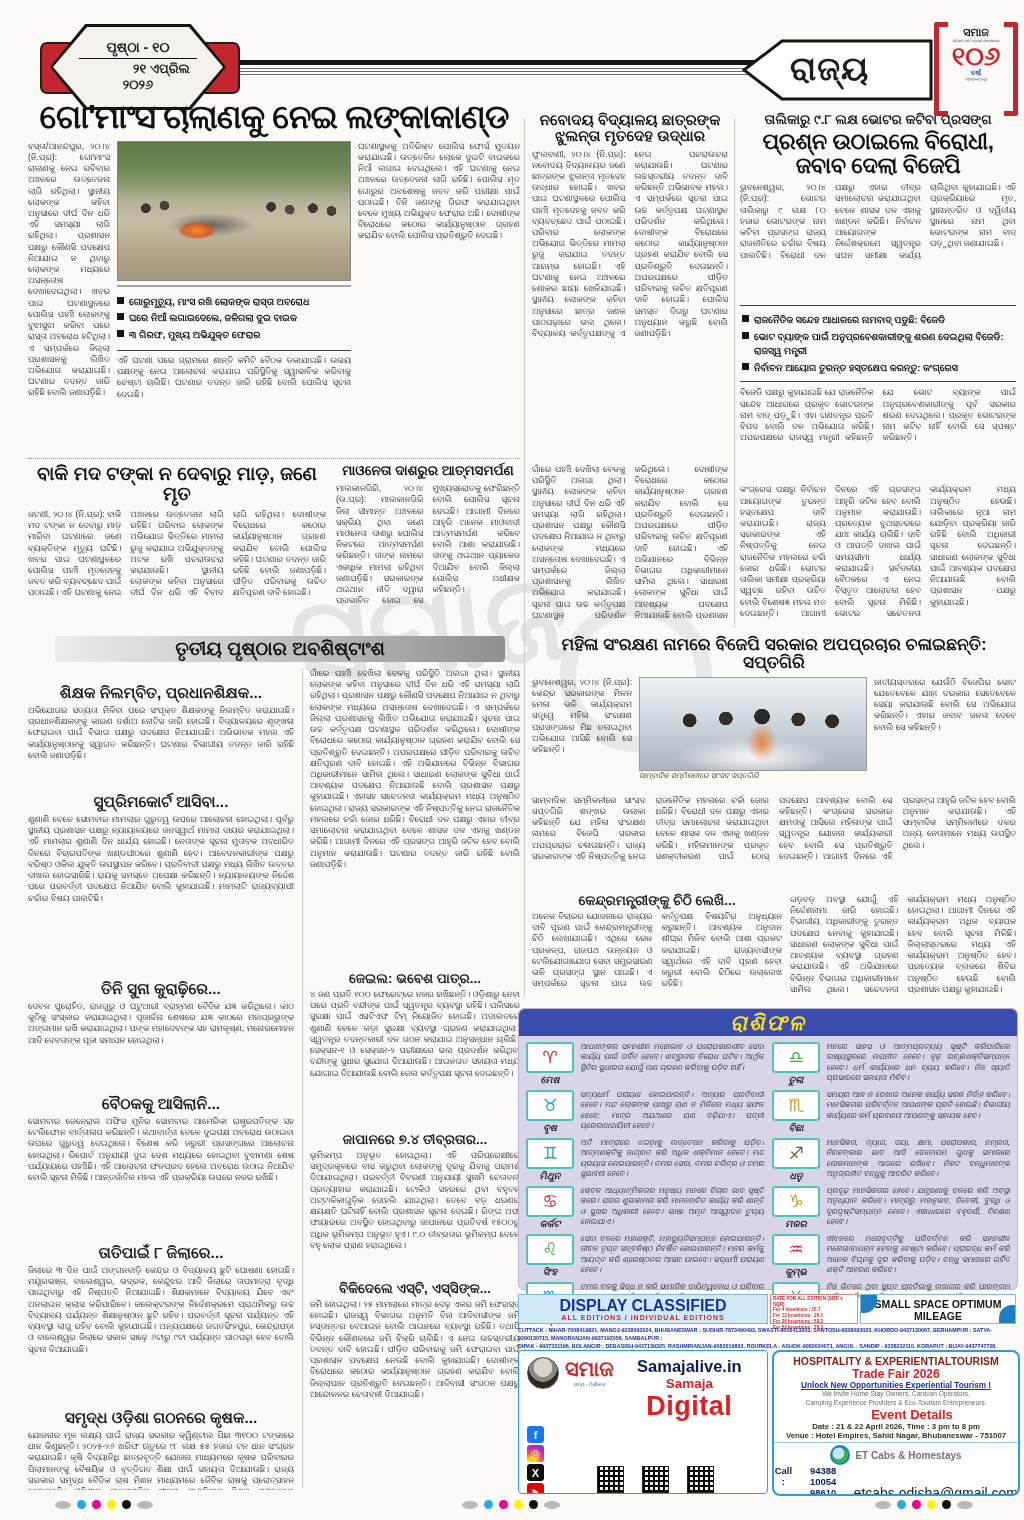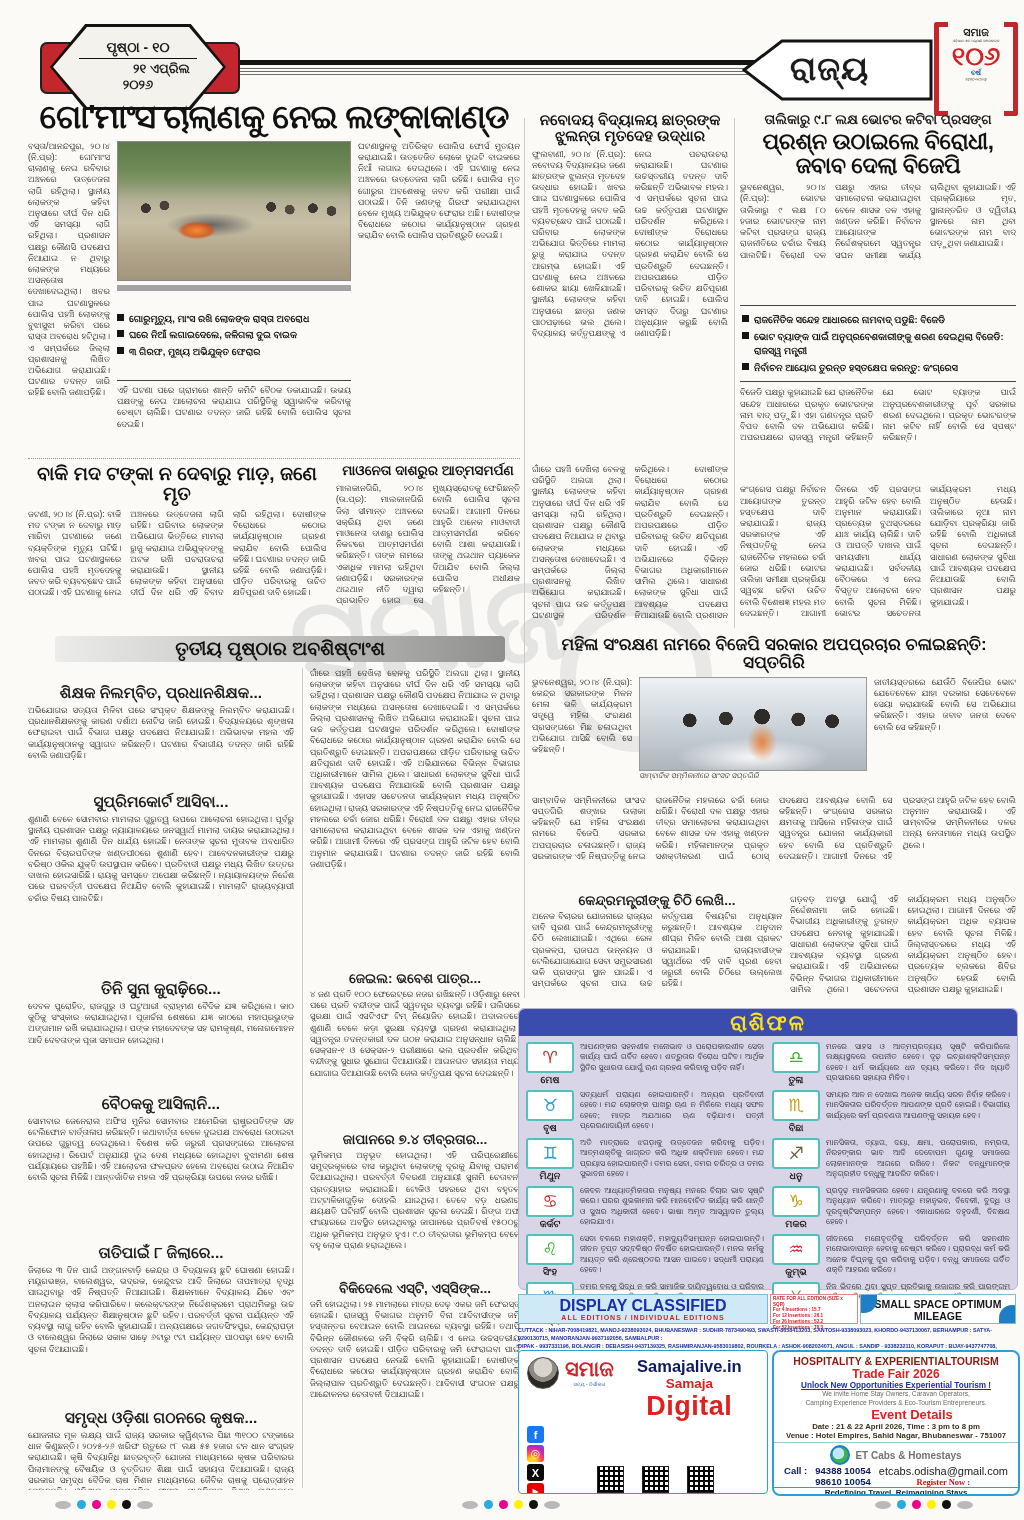--- a/index.html
+++ b/index.html
@@ -105,21 +105,21 @@
   .qr-lab{font-size:4.8px;color:#333;text-align:center;}
   .tf-box{background:#fff;border:2px solid #2aa0d8;border-radius:8px;overflow:hidden;text-align:center;}
   .tf-t1{color:#8c1a12;font-weight:bold;font-size:10.5px;}
   .tf-t2{color:#e01f1f;font-weight:bold;font-size:12px;}
   .tf-t3{color:#1b2fa8;font-weight:bold;font-size:8.2px;text-decoration:underline;}
   .tf-small{color:#6b6b60;font-size:6.6px;line-height:1.3;}
   .tf-ev{color:#e01f1f;font-weight:bold;font-size:13px;padding-left:32px;}
   .tf-line{color:#3a2f1a;font-weight:bold;font-size:7.8px;}
   .tf-et{color:#737373;font-weight:bold;font-size:10px;}
   .tf-call{color:#0d1b5e;font-weight:bold;font-size:9.5px;}
-  .tf-mail{color:#222;font-size:11px;}
+  .tf-mail{color:#222;font-size:14px;margin-top:20px;}
   .tf-reg{color:#c41212;font-size:8.5px;font-weight:bold;font-family:"Liberation Serif",serif;}
   .tf-bottom{border-top:1.5px solid #2aa0d8;font-size:8px;color:#123;font-weight:bold;}
   .globe{width:16px;height:16px;border-radius:50%;border:2px solid #1f7fc4;
     background:radial-gradient(circle at 40% 40%,#bfe8ff 0 40%,#39b54a 45% 70%,#1f7fc4 75% 100%);}
   
   .regset{display:flex;align-items:center;gap:6px;}
   .regdot{width:9px;height:9px;border-radius:50%;}
   .regoval{width:16px;height:8px;border-radius:50%;background:#b9b9b9;}
 </style>
 </head>
@@ -162,21 +162,21 @@
 <div class="vr" style="left:524px;top:118px;height:880px;"></div>
 <div class="vr" style="left:734px;top:118px;height:510px;"></div>
 <div class="vr" style="left:302px;top:668px;height:820px;"></div>
 
 <div class="abs" style="left:28px;top:100px;width:492px;height:348px;">
   <div class="hd h-xl">ଗୋ'ମାଂସ ଚାଲାଣକୁ ନେଇ ଲଙ୍କାକାଣ୍ଡ</div>
   <div style="display:flex;gap:7px;margin-top:6px;">
     <div class="body" style="flex:0 0 82px;height:296px;">ବସ୍ତା/ଆନନ୍ଦପୁର, ୨୦।୪ (ନି.ପ୍ର): ଗୋ'ମାଂସ ଚାଲାଣକୁ ନେଇ ରବିବାର ଅଞ୍ଚଳରେ ଉତ୍ତେଜନା ଲାଗି ରହିଥିଲା। ସ୍ଥାନୀୟ ଲୋକଙ୍କ କହିବା ଅନୁସାରେ ଦୀର୍ଘ ଦିନ ଧରି ଏହି ସମସ୍ୟା ଲାଗି ରହିଥିଲା। ପ୍ରଶାସନ ପକ୍ଷରୁ କୌଣସି ପଦକ୍ଷେପ ନିଆଯାଇ ନ ଥିବାରୁ ଲୋକଙ୍କ ମଧ୍ୟରେ ଅସନ୍ତୋଷ ଦେଖାଦେଇଥିଲା। ଖବର ପାଇ ଘଟଣାସ୍ଥଳରେ ପୋଲିସ ପହଞ୍ଚି ଲୋକଙ୍କୁ ବୁଝାସୁଝା କରିବା ପରେ ରାସ୍ତା ଅବରୋଧ ହଟିଥିଲା। ଏ ସମ୍ପର୍କରେ ଜିଲ୍ଲା ପ୍ରଶାସନକୁ ଲିଖିତ ଅଭିଯୋଗ କରାଯାଇଛି। ଘଟଣାର ତଦନ୍ତ ଜାରି ରହିଛି ବୋଲି ଜଣାପଡ଼ିଛି।</div>
     <div style="flex:0 0 232px;">
       <div class="photo1" style="width:232px;height:138px;"></div>
-      <div class="bullets" style="border-top:6px solid #a3a3a3;border-bottom:1px solid #444;padding:18px 0;margin-top:4px;">
+      <div class="bullets" style="border-top:2px solid #a3a3a3;border-bottom:1px solid #444;padding:5px 0;margin-top:4px;">
         <div class="b-item">
             <span class="sq"></span>
             <span>ଗୋରୁମୃତ୍ୟୁ, ମାଂସ ରଖି ଲୋକଙ୍କ ରାସ୍ତା ଅବରୋଧ</span>
           </div>
         <div class="b-item">
             <span class="sq"></span>
             <span>ଘରେ ନିଆଁ ଲଗାଇଦେଲେ, ଜଳିଗଲା ଦୁଇ ବାଇକ</span>
           </div>
         <div class="b-item">
             <span class="sq"></span>
@@ -270,21 +270,21 @@
   </div>
   <div class="body c4" style="height:112px;margin-top:6px;">ସାମ୍ବାଦିକ ସମ୍ମିଳନୀରେ ସାଂସଦ ସପ୍ତଗିରି ଶଙ୍ଖର ଉଲାକା କହିଛନ୍ତି ଯେ ମହିଳା ସଂରକ୍ଷଣ ନାମରେ ବିଜେପି ସରକାର ଅପପ୍ରଚାର ଚଳାଇଛନ୍ତି। ରାଜ୍ୟ ସରକାରଙ୍କ ଏହି ନିଷ୍ପତ୍ତିକୁ ନେଇ ରାଜନୈତିକ ମହଲରେ ଚର୍ଚ୍ଚା ଜୋର ଧରିଛି। ବିରୋଧୀ ଦଳ ପକ୍ଷରୁ ଏହାର ତୀବ୍ର ସମାଲୋଚନା କରାଯାଇଥିବା ବେଳେ ଶାସକ ଦଳ ଏହାକୁ ଖଣ୍ଡନ କରିଛି। ମହିଳାମାନଙ୍କ ପ୍ରକୃତ ସଶକ୍ତୀକରଣ ପାଇଁ ଠୋସ୍ ପଦକ୍ଷେପ ଆବଶ୍ୟକ ବୋଲି ସେ କହିଛନ୍ତି। କଂଗ୍ରେସ ସରକାର କ୍ଷମତାକୁ ଆସିଲେ ମହିଳାଙ୍କ ପାଇଁ ସ୍ୱତନ୍ତ୍ର ଯୋଜନା କାର୍ଯ୍ୟକାରୀ ହେବ ବୋଲି ସେ ପ୍ରତିଶ୍ରୁତି ଦେଇଛନ୍ତି। ଆଗାମୀ ଦିନରେ ଏହି ପ୍ରସଙ୍ଗ ଆହୁରି ଜଟିଳ ହେବ ବୋଲି ଅନୁମାନ କରାଯାଉଛି। ଏହି ସାମ୍ବାଦିକ ସମ୍ମିଳନୀରେ ଦଳର ଅନ୍ୟ ନେତାମାନେ ମଧ୍ୟ ଉପସ୍ଥିତ ଥିଲେ।</div>
 </div>
 
 <div class="abs" style="left:532px;top:890px;width:250px;height:112px;">
   <div class="subhead2">କେନ୍ଦ୍ରମନ୍ତ୍ରୀଙ୍କୁ ଚିଠି ଲେଖି...</div>
   <div class="body c2" style="height:88px;">ଅନେକ ବିଚାରର ଯୋଜନାରେ ରାଜ୍ୟର ଦାବି ପୂରଣ ପାଇଁ କେନ୍ଦ୍ରମନ୍ତ୍ରୀଙ୍କୁ ଚିଠି ଲେଖାଯାଇଛି। ଏଥିରେ ରେଳ ପ୍ରକଳ୍ପ, ରାଜପଥ ଉନ୍ନୟନ ଓ ଟେଲିଯୋଗାଯୋଗ ସେବା ସମ୍ପ୍ରସାରଣ ଭଳି ପ୍ରସଙ୍ଗ ସ୍ଥାନ ପାଇଛି। ଏ ସମ୍ପର୍କରେ ସୂଚନା ପାଇ ଉଚ୍ଚ କର୍ତ୍ତୃପକ୍ଷ ବିଷୟଟିର ଅନୁଧ୍ୟାନ କରୁଛନ୍ତି। ଆବଶ୍ୟକ ଅନୁଦାନ ଶୀଘ୍ର ମିଳିବ ବୋଲି ଆଶା ପ୍ରକଟ କରାଯାଇଛି। ରାଜ୍ୟବାସୀଙ୍କ ସ୍ୱାର୍ଥରେ ଏହି ଦାବି ପୂରଣ ହେବା ଜରୁରୀ ବୋଲି ଚିଠିରେ ଉଲ୍ଲେଖ ରହିଛି।</div>
 </div>
 <div class="abs body c2" style="left:790px;top:894px;width:226px;height:108px;">ଗଡ଼ବଡ଼ ଅବସ୍ଥା ଯୋଗୁଁ ଏହି ନିର୍ଦ୍ଦେଶନାମା ଜାରି ହୋଇଛି। ବିଭାଗୀୟ ଅଧିକାରୀଙ୍କୁ ତୁରନ୍ତ ପଦକ୍ଷେପ ନେବାକୁ କୁହାଯାଇଛି। ସାଧାରଣ ଲୋକଙ୍କ ସୁବିଧା ପାଇଁ ଆବଶ୍ୟକ ବ୍ୟବସ୍ଥା ଗ୍ରହଣ କରାଯାଉଛି। ଏହି ଅଭିଯାନରେ ବିଭିନ୍ନ ବିଭାଗର ଅଧିକାରୀମାନେ ସାମିଲ ଥିଲେ। ସଚେତନତା କାର୍ଯ୍ୟକ୍ରମ ମଧ୍ୟ ଅନୁଷ୍ଠିତ ହୋଇଥିଲା। ଆଗାମୀ ଦିନରେ ଏହି କାର୍ଯ୍ୟକ୍ରମ ଅଧିକ ବ୍ୟାପକ ହେବ ବୋଲି ସୂଚନା ମିଳିଛି। ଜିଲ୍ଲାସ୍ତରରେ ମଧ୍ୟ ଏହି କାର୍ଯ୍ୟକ୍ରମ ଅନୁଷ୍ଠିତ ହେବ। ପ୍ରତ୍ୟେକ ବ୍ଲକରେ ଶିବିର ଅନୁଷ୍ଠିତ ହେଉଛି ବୋଲି ପ୍ରଶାସନ ପକ୍ଷରୁ କୁହାଯାଇଛି।</div>
 
-<div class="abs zbox" style="left:518px;top:1008px;width:498px;height:280px;">
+<div class="abs zbox" style="left:518px;top:1008px;width:498px;height:280px;font-style:italic;">
   <div class="zhead" style="height:27px;">ରାଶିଫଳ</div>
   <div style="display:flex;gap:8px;padding:6px 7px;">
     <div style="flex:1;">
       <div class="z-entry">
         <div class="z-iconwrap">
             <div class="z-icon zc-red">
               <span>♈</span>
             </div>
             <div class="z-name">ମେଷ</div>
           </div>

